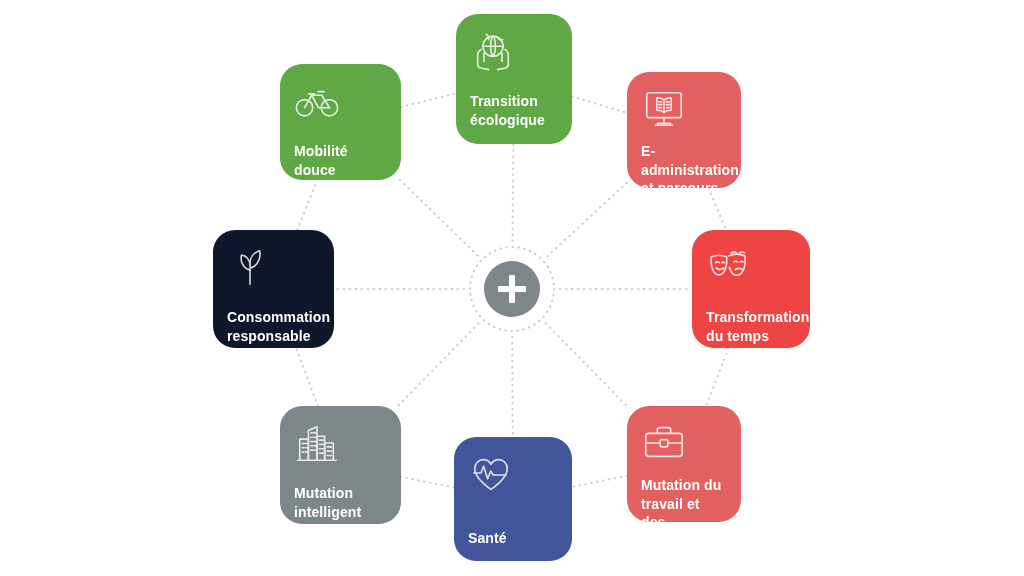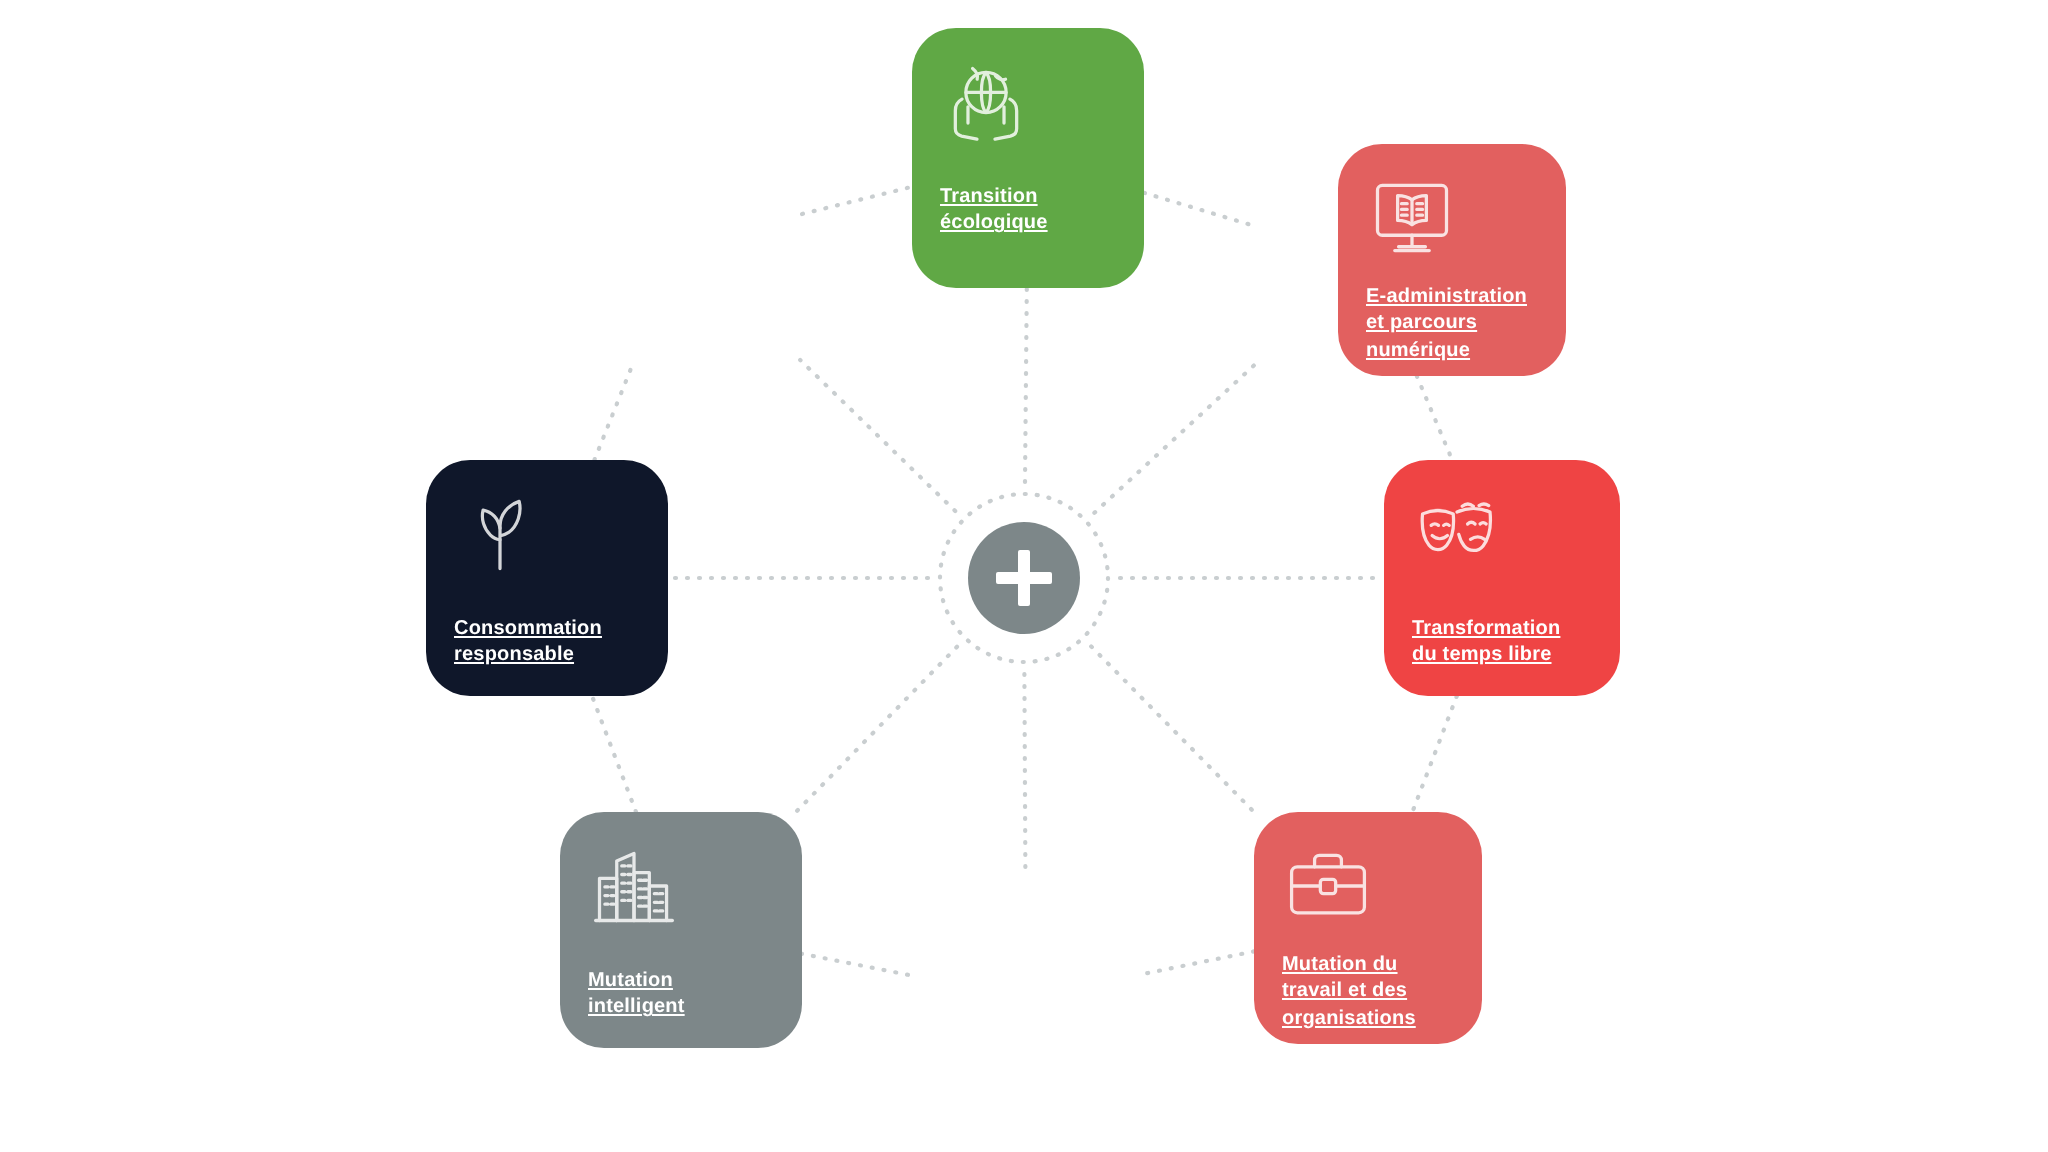--- a/index.html
+++ b/index.html
@@ -43,27 +43,26 @@
     margin-bottom: 6px;
     flex: 0 0 auto;
     opacity: 0.82;
   }
   .node-icon svg {
     display: block;
     width: 46px;
     height: 46px;
   }
   .node-label {
-    font-size: 10px;
+    font-size: 14px;
     font-weight: bold;
     line-height: 1.33;
     letter-spacing: 0.1px;
     color: #ffffff;
     white-space: pre-line;
-    text-decoration: underline;
   }
   .node-label.pad-top-1 { margin-top: 4px; }
   .node-label.pad-top-2 { margin-top: 12px; }
   .node-label.pad-top-3 { margin-top: 26px; }
 
   
   #hub {
     position: absolute;
     border-radius: 50%;
     display: flex;
@@ -127,21 +126,21 @@
           <path d="M17 6.5c2 1.6 3 3.6 2.4 5.6 M29 10.5c1.2 1.6 3.4 2.2 5.2 1.6" stroke="#ffffff" stroke-width="1.7" fill="none" stroke-linecap="round" stroke-linejoin="round"></path>
           <path d="M11.5 22.5c-2.2 1.2-3.5 3.4-3.5 6v9.5 M8 38c0 2 1.3 3.3 3.3 3.8l8 1.6" stroke="#ffffff" stroke-width="1.7" fill="none" stroke-linecap="round" stroke-linejoin="round"></path>
           <path d="M14.6 26.5v8.5" stroke="#ffffff" stroke-width="1.7" fill="none" stroke-linecap="round" stroke-linejoin="round"></path>
           <path d="M36.5 22.5c2.2 1.2 3.5 3.4 3.5 6v9.5 M40 38c0 2-1.3 3.3-3.3 3.8l-8 1.6" stroke="#ffffff" stroke-width="1.7" fill="none" stroke-linecap="round" stroke-linejoin="round"></path>
           <path d="M33.4 26.5v8.5" stroke="#ffffff" stroke-width="1.7" fill="none" stroke-linecap="round" stroke-linejoin="round"></path>
         </svg>
       </div>
       <div class="node-label pad-top-2">Transition
 écologique</div>
     </div>
-    <div class="node" style="left: 627px; top: 72px; width: 114px; height: 116px; background: rgb(226, 96, 95); margin-left: 42px;">
+    <div class="node" style="left: 627px; top: 72px; width: 114px; height: 116px; background: rgb(226, 96, 95);">
       <div class="node-icon">
         <svg viewBox="0 0 48 48">
           <rect x="6" y="7" width="36" height="26" rx="2.5" stroke="#ffffff" stroke-width="1.7" fill="none" stroke-linecap="round" stroke-linejoin="round"></rect>
           <path d="M24 33v6 M15 41h18 M17 39h14" stroke="#ffffff" stroke-width="1.7" fill="none" stroke-linecap="round" stroke-linejoin="round"></path>
           <path d="M24 14.5c-2-1.6-4.5-2.2-7.5-2.2v13c3 0 5.5.7 7.5 2.2 2-1.5 4.5-2.2 7.5-2.2v-13c-3 0-5.5.6-7.5 2.2z" stroke="#ffffff" stroke-width="1.7" fill="none" stroke-linecap="round" stroke-linejoin="round"></path>
           <path d="M24 14.5v12.8" stroke="#ffffff" stroke-width="1.7" fill="none" stroke-linecap="round" stroke-linejoin="round"></path>
           <path d="M18.5 16.5h3 M18.5 19.5h3 M18.5 22.5h3 M26.5 16.5h3 M26.5 19.5h3 M26.5 22.5h3" stroke="#ffffff" stroke-width="1.7" fill="none" stroke-linecap="round" stroke-linejoin="round"></path>
         </svg>
       </div>
       <div class="node-label pad-top-1">E-administration
@@ -168,20 +167,29 @@
         <svg viewBox="0 0 48 48">
           <rect x="5" y="14" width="38" height="24" rx="3" stroke="#ffffff" stroke-width="1.7" fill="none" stroke-linecap="round" stroke-linejoin="round"></rect>
           <path d="M17 14v-3.5c0-1.4 1.1-2.5 2.5-2.5h9c1.4 0 2.5 1.1 2.5 2.5V14" stroke="#ffffff" stroke-width="1.7" fill="none" stroke-linecap="round" stroke-linejoin="round"></path>
           <path d="M5 24h15 M28 24h15" stroke="#ffffff" stroke-width="1.7" fill="none" stroke-linecap="round" stroke-linejoin="round"></path>
           <rect x="20" y="20.5" width="8" height="7.5" rx="1.6" stroke="#ffffff" stroke-width="1.7" fill="none" stroke-linecap="round" stroke-linejoin="round"></rect>
         </svg>
       </div>
       <div class="node-label pad-top-1">Mutation du
 travail et des
 organisations</div>
+    </div>
+    <div class="node" style="left: 454px; top: 437px; width: 118px; height: 124px; background: rgb(66, 85, 155);">
+      <div class="node-icon">
+        <svg viewBox="0 0 48 48">
+          <path d="M24 40S7 29 7 18.5C7 13 11 9 16 9c3.4 0 6.3 1.9 8 4.8 1.7-2.9 4.6-4.8 8-4.8 5 0 9 4 9 9.5C41 29 24 40 24 40z" stroke="#ffffff" stroke-width="1.7" fill="none" stroke-linecap="round" stroke-linejoin="round"></path>
+          <path d="M6 23h7.5l2.8-7 4.2 13 3.2-8 2.6 4h13" stroke="#ffffff" stroke-width="1.7" fill="none" stroke-linecap="round" stroke-linejoin="round"></path>
+        </svg>
+      </div>
+      <div class="node-label pad-top-3">Santé</div>
     </div>
     <div class="node" style="left: 280px; top: 406px; width: 121px; height: 118px; background: rgb(125, 135, 137);">
       <div class="node-icon">
         <svg viewBox="0 0 48 48">
           <path d="M6 42V20h9v22" stroke="#ffffff" stroke-width="1.7" fill="none" stroke-linecap="round" stroke-linejoin="round"></path>
           <path d="M15 42V11l9-4v35" stroke="#ffffff" stroke-width="1.7" fill="none" stroke-linecap="round" stroke-linejoin="round"></path>
           <path d="M24 42V17h8v25" stroke="#ffffff" stroke-width="1.7" fill="none" stroke-linecap="round" stroke-linejoin="round"></path>
           <path d="M32 42V24h9v18" stroke="#ffffff" stroke-width="1.7" fill="none" stroke-linecap="round" stroke-linejoin="round"></path>
           <path d="M4 42h40" stroke="#ffffff" stroke-width="1.7" fill="none" stroke-linecap="round" stroke-linejoin="round"></path>
           <path d="M8.8 24.5h1.6 M12 24.5h1.6 M8.8 29h1.6 M12 29h1.6 M8.8 33.5h1.6 M12 33.5h1.6" stroke="#ffffff" stroke-width="1.7" fill="none" stroke-linecap="round" stroke-linejoin="round"></path>
@@ -196,13 +204,28 @@
     <div class="node" style="left: 213px; top: 230px; width: 121px; height: 118px; background: #0f172a;">
       <div class="node-icon">
         <svg viewBox="0 0 48 48">
           <path d="M24 42V20c0-6 4-11 10-13 1.5 6-1 13-5.5 16.2-1.5 1-3 1.6-4.5 1.8" stroke="#ffffff" stroke-width="1.7" fill="none" stroke-linecap="round" stroke-linejoin="round"></path>
           <path d="M24 27c-1.8-.2-3.6-1-5-2.4C15.6 21.2 14 16 15.2 11.5c4.6.8 8 4.6 8.8 9.5" stroke="#ffffff" stroke-width="1.7" fill="none" stroke-linecap="round" stroke-linejoin="round"></path>
         </svg>
       </div>
       <div class="node-label pad-top-2">Consommation
 responsable</div>
     </div>
+    <div class="node" style="left: 280px; top: 64px; width: 121px; height: 116px; background: rgb(96, 168, 69);">
+      <div class="node-icon">
+        <svg viewBox="0 0 48 48">
+          <circle cx="11" cy="31" r="8.5" stroke="#ffffff" stroke-width="1.7" fill="none" stroke-linecap="round" stroke-linejoin="round"></circle>
+          <circle cx="37" cy="31" r="8.5" stroke="#ffffff" stroke-width="1.7" fill="none" stroke-linecap="round" stroke-linejoin="round"></circle>
+          <path d="M11 31l7.5-13h10.5" stroke="#ffffff" stroke-width="1.7" fill="none" stroke-linecap="round" stroke-linejoin="round"></path>
+          <path d="M37 31l-8-13" stroke="#ffffff" stroke-width="1.7" fill="none" stroke-linecap="round" stroke-linejoin="round"></path>
+          <path d="M18.5 18l7 13h11.5" stroke="#ffffff" stroke-width="1.7" fill="none" stroke-linecap="round" stroke-linejoin="round"></path>
+          <path d="M25 14.2h6.5" stroke="#ffffff" stroke-width="1.7" fill="none" stroke-linecap="round" stroke-linejoin="round"></path>
+          <path d="M15.5 16.5h6" stroke="#ffffff" stroke-width="1.7" fill="none" stroke-linecap="round" stroke-linejoin="round"></path>
+        </svg>
+      </div>
+      <div class="node-label pad-top-2">Mobilité
+douce</div>
+    </div>
   </div>
 
 </body></html>

